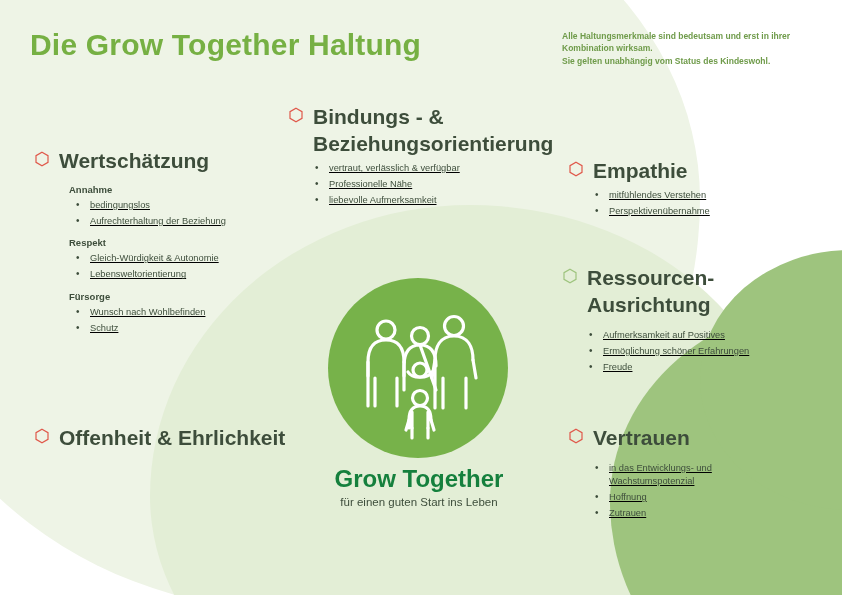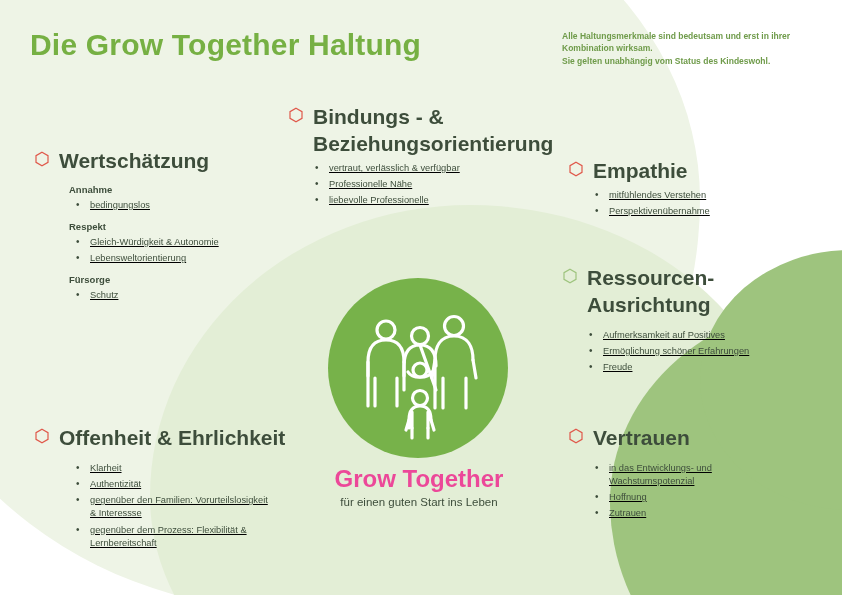--- a/index.html
+++ b/index.html
@@ -163,21 +163,21 @@
   }
   .logo-circle svg { display: block; }
   .logo-name {
     position: absolute;
     left: 328px;
     top: 465px;
     width: 182px;
     text-align: center;
     font-size: 24px;
     font-weight: bold;
-    color: #ec4899;
+    color: #15803d;
     z-index: 6;
     white-space: nowrap;
   }
   .logo-tagline {
     position: absolute;
     left: 320px;
     top: 496px;
     width: 198px;
     text-align: center;
     font-size: 11.5px;
@@ -206,47 +206,49 @@
         <span class="hex">
           <svg viewBox="0 0 20 20" width="16" height="16">
               <polygon points="10,1.6 17.5,5.8 17.5,14.2 10,18.4 2.5,14.2 2.5,5.8" fill="none" stroke="#e0584a" stroke-width="1.5"></polygon>
             </svg>
         </span>
         <span class="block-title">Bindungs - &amp; Beziehungsorientierung</span>
       </div>
       <ul class="items indent-b">
         <li>vertraut, verlässlich &amp; verfügbar</li>
         <li>Professionelle Nähe</li>
-        <li>liebevolle Professionelle</li>
+        <li>liebevolle Aufmerksamkeit</li>
       </ul>
     </div>
 
     <div class="block" id="block-wert">
       <div class="block-head">
         <span class="hex">
           <svg viewBox="0 0 20 20" width="16" height="16">
               <polygon points="10,1.6 17.5,5.8 17.5,14.2 10,18.4 2.5,14.2 2.5,5.8" fill="none" stroke="#e0584a" stroke-width="1.5"></polygon>
             </svg>
         </span>
         <span class="block-title">Wertschätzung</span>
       </div>
 
       <div class="sub-head">Annahme</div>
       <ul class="items indent-a">
         <li>bedingungslos</li>
+        <li>Aufrechterhaltung der Beziehung</li>
       </ul>
 
       <div class="sub-head">Respekt</div>
       <ul class="items indent-a">
         <li>Gleich-Würdigkeit &amp; Autonomie</li>
         <li>Lebensweltorientierung</li>
       </ul>
 
       <div class="sub-head">Fürsorge</div>
       <ul class="items indent-a">
+        <li>Wunsch nach Wohlbefinden</li>
         <li>Schutz</li>
       </ul>
     </div>
 
     <div class="block" id="block-empathie">
       <div class="block-head">
         <span class="hex">
           <svg viewBox="0 0 20 20" width="16" height="16">
               <polygon points="10,1.6 17.5,5.8 17.5,14.2 10,18.4 2.5,14.2 2.5,5.8" fill="none" stroke="#e0584a" stroke-width="1.5"></polygon>
             </svg>
@@ -277,26 +279,20 @@
 
     <div class="block" id="block-offenheit">
       <div class="block-head">
         <span class="hex">
           <svg viewBox="0 0 20 20" width="16" height="16">
               <polygon points="10,1.6 17.5,5.8 17.5,14.2 10,18.4 2.5,14.2 2.5,5.8" fill="none" stroke="#e0584a" stroke-width="1.5"></polygon>
             </svg>
         </span>
         <span class="block-title">Offenheit &amp; Ehrlichkeit</span>
       </div>
-      <ul class="items indent-a" style="margin-top:10px;">
-        <li>Klarheit</li>
-        <li>Authentizität</li>
-        <li style="width:185px;">gegenüber den Familien: Vorurteilslosigkeit &amp; Interessse</li>
-        <li style="width:185px;">gegenüber dem Prozess: Flexibilität &amp; Lernbereitschaft</li>
-      </ul>
     </div>
 
     <div class="block" id="block-vertrauen">
       <div class="block-head">
         <span class="hex">
           <svg viewBox="0 0 20 20" width="16" height="16">
               <polygon points="10,1.6 17.5,5.8 17.5,14.2 10,18.4 2.5,14.2 2.5,5.8" fill="none" stroke="#e0584a" stroke-width="1.5"></polygon>
             </svg>
         </span>
         <span class="block-title">Vertrauen</span>

